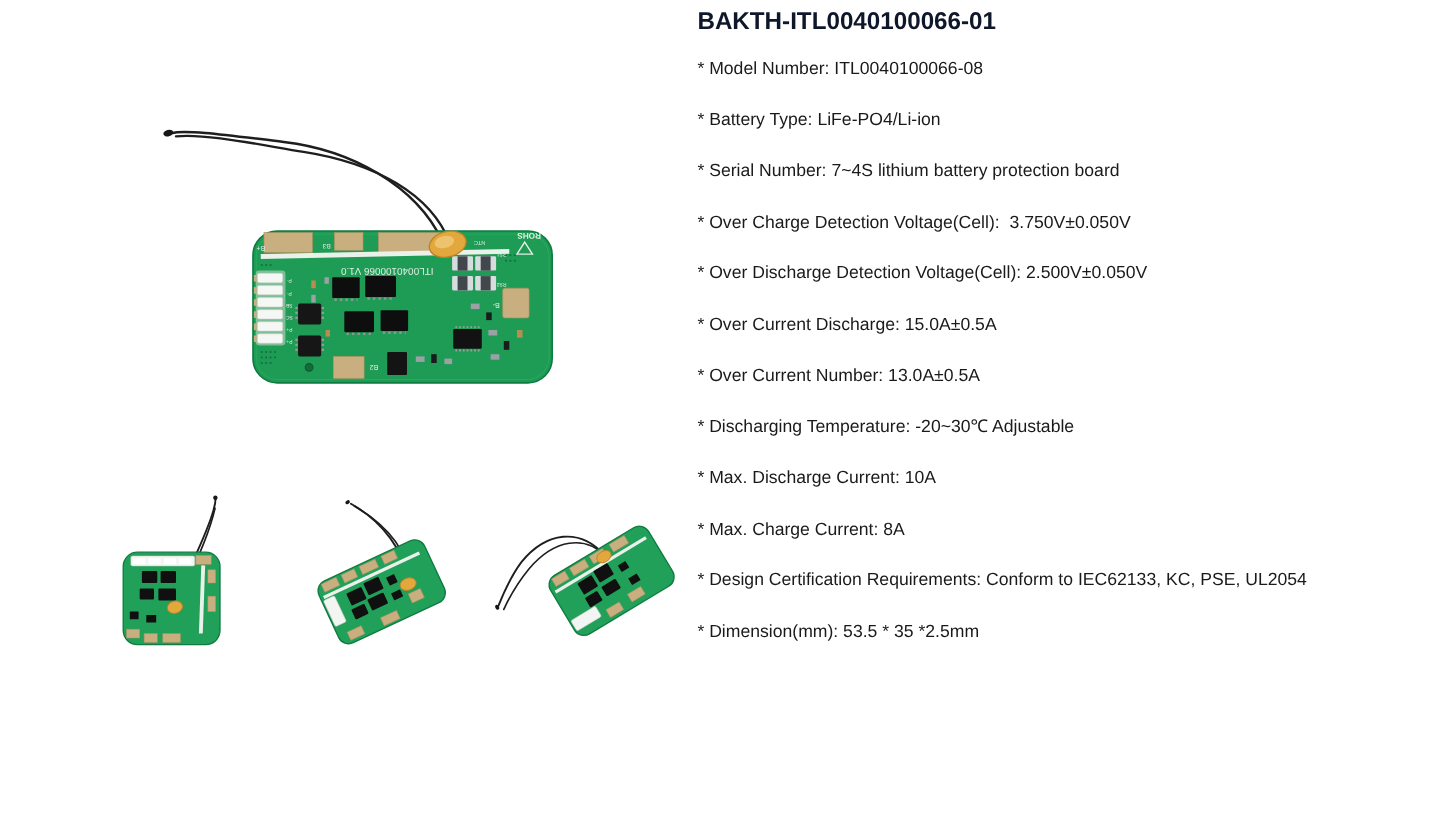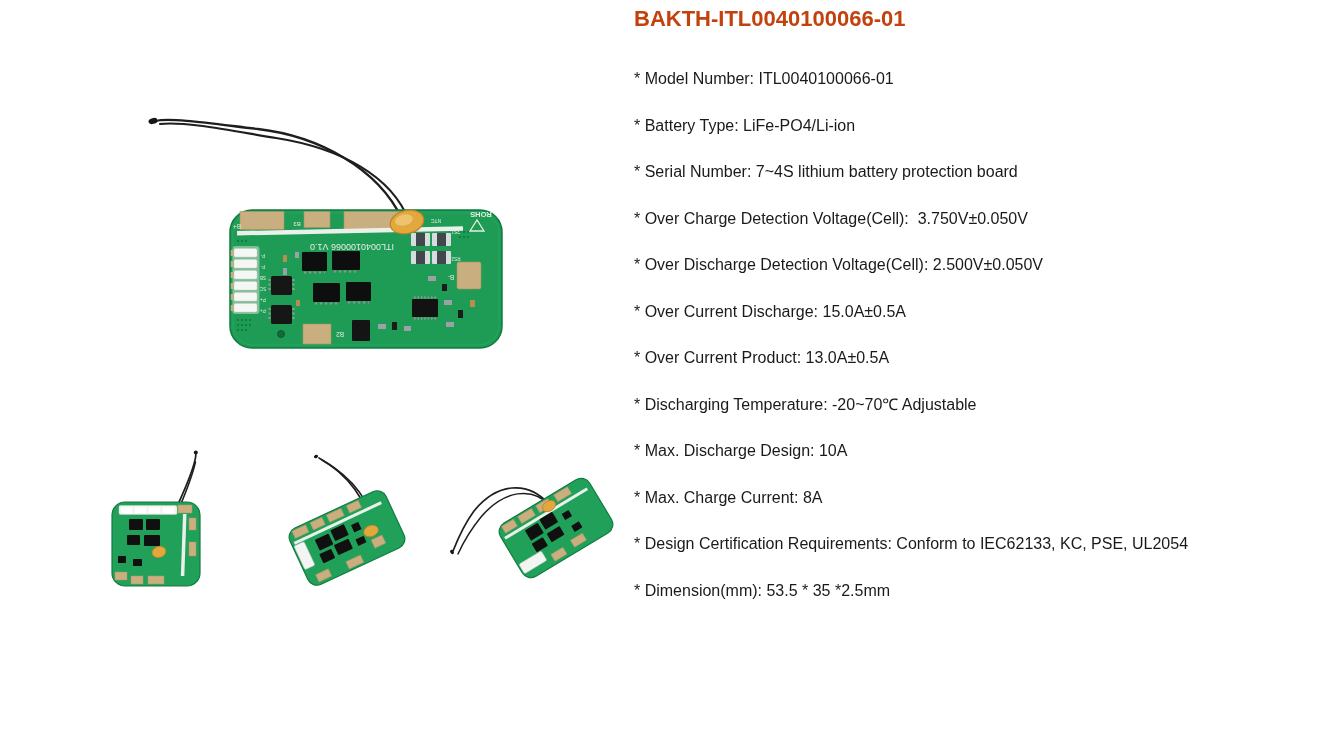--- a/index.html
+++ b/index.html
@@ -3,21 +3,21 @@
 <meta charset="utf-8">
 <style>
   html,body{margin:0;padding:0;}
   body{
     width:1321px;height:741px;background:#ffffff;position:relative;overflow:hidden;
     font-family:"Liberation Sans", sans-serif;
   }
   .photo{position:absolute;}
   .details{position:absolute;left:634px;top:6px;width:670px;}
   .product-title{
-    font-size:22px;font-weight:bold;color:#c2410c;margin:0 0 36px 0;
+    font-size:22px;font-weight:bold;color:#0f172a;margin:0 0 20px 0;
     font-family:"Liberation Sans", sans-serif;
   }
   .spec{
     font-size:16px;line-height:21px;margin:0 0 25.5px 0;color:#1A1A1A;
     white-space:pre-wrap;
   }
   svg text{font-family:"Liberation Sans", sans-serif;}
 </style>
 </head>
 <body>
@@ -258,25 +258,25 @@
       <rect x="545" y="528" width="15" height="10" rx="1"></rect>
       <rect x="568" y="519" width="8" height="7" rx="0.5"></rect>
       <rect x="570" y="534" width="9" height="7" rx="0.5"></rect>
     </g>
   </g>
   <ellipse cx="549" cy="506" rx="7" ry="5" fill="#E2A83D" stroke="#BE8226" stroke-width="0.8" transform="rotate(-31 549 506)"></ellipse>
 </svg>
 
 <div class="details">
   <h1 class="product-title">BAKTH-ITL0040100066-01</h1>
-  <p class="spec">* Model Number: ITL0040100066-01</p>
+  <p class="spec">* Model Number: ITL0040100066-08</p>
   <p class="spec">* Battery Type: LiFe-PO4/Li-ion</p>
   <p class="spec">* Serial Number: 7~4S lithium battery protection board</p>
   <p class="spec">* Over Charge Detection Voltage(Cell):  3.750V±0.050V</p>
   <p class="spec">* Over Discharge Detection Voltage(Cell): 2.500V±0.050V</p>
   <p class="spec">* Over Current Discharge: 15.0A±0.5A</p>
-  <p class="spec">* Over Current Product: 13.0A±0.5A</p>
-  <p class="spec">* Discharging Temperature: -20~70℃ Adjustable</p>
-  <p class="spec">* Max. Discharge Design: 10A</p>
+  <p class="spec">* Over Current Number: 13.0A±0.5A</p>
+  <p class="spec">* Discharging Temperature: -20~30℃ Adjustable</p>
+  <p class="spec">* Max. Discharge Current: 10A</p>
   <p class="spec">* Max. Charge Current: 8A</p>
   <p class="spec">* Design Certification Requirements: Conform to IEC62133, KC, PSE, UL2054</p>
   <p class="spec">* Dimension(mm): 53.5 * 35 *2.5mm</p>
 </div>
 
 </body></html>

